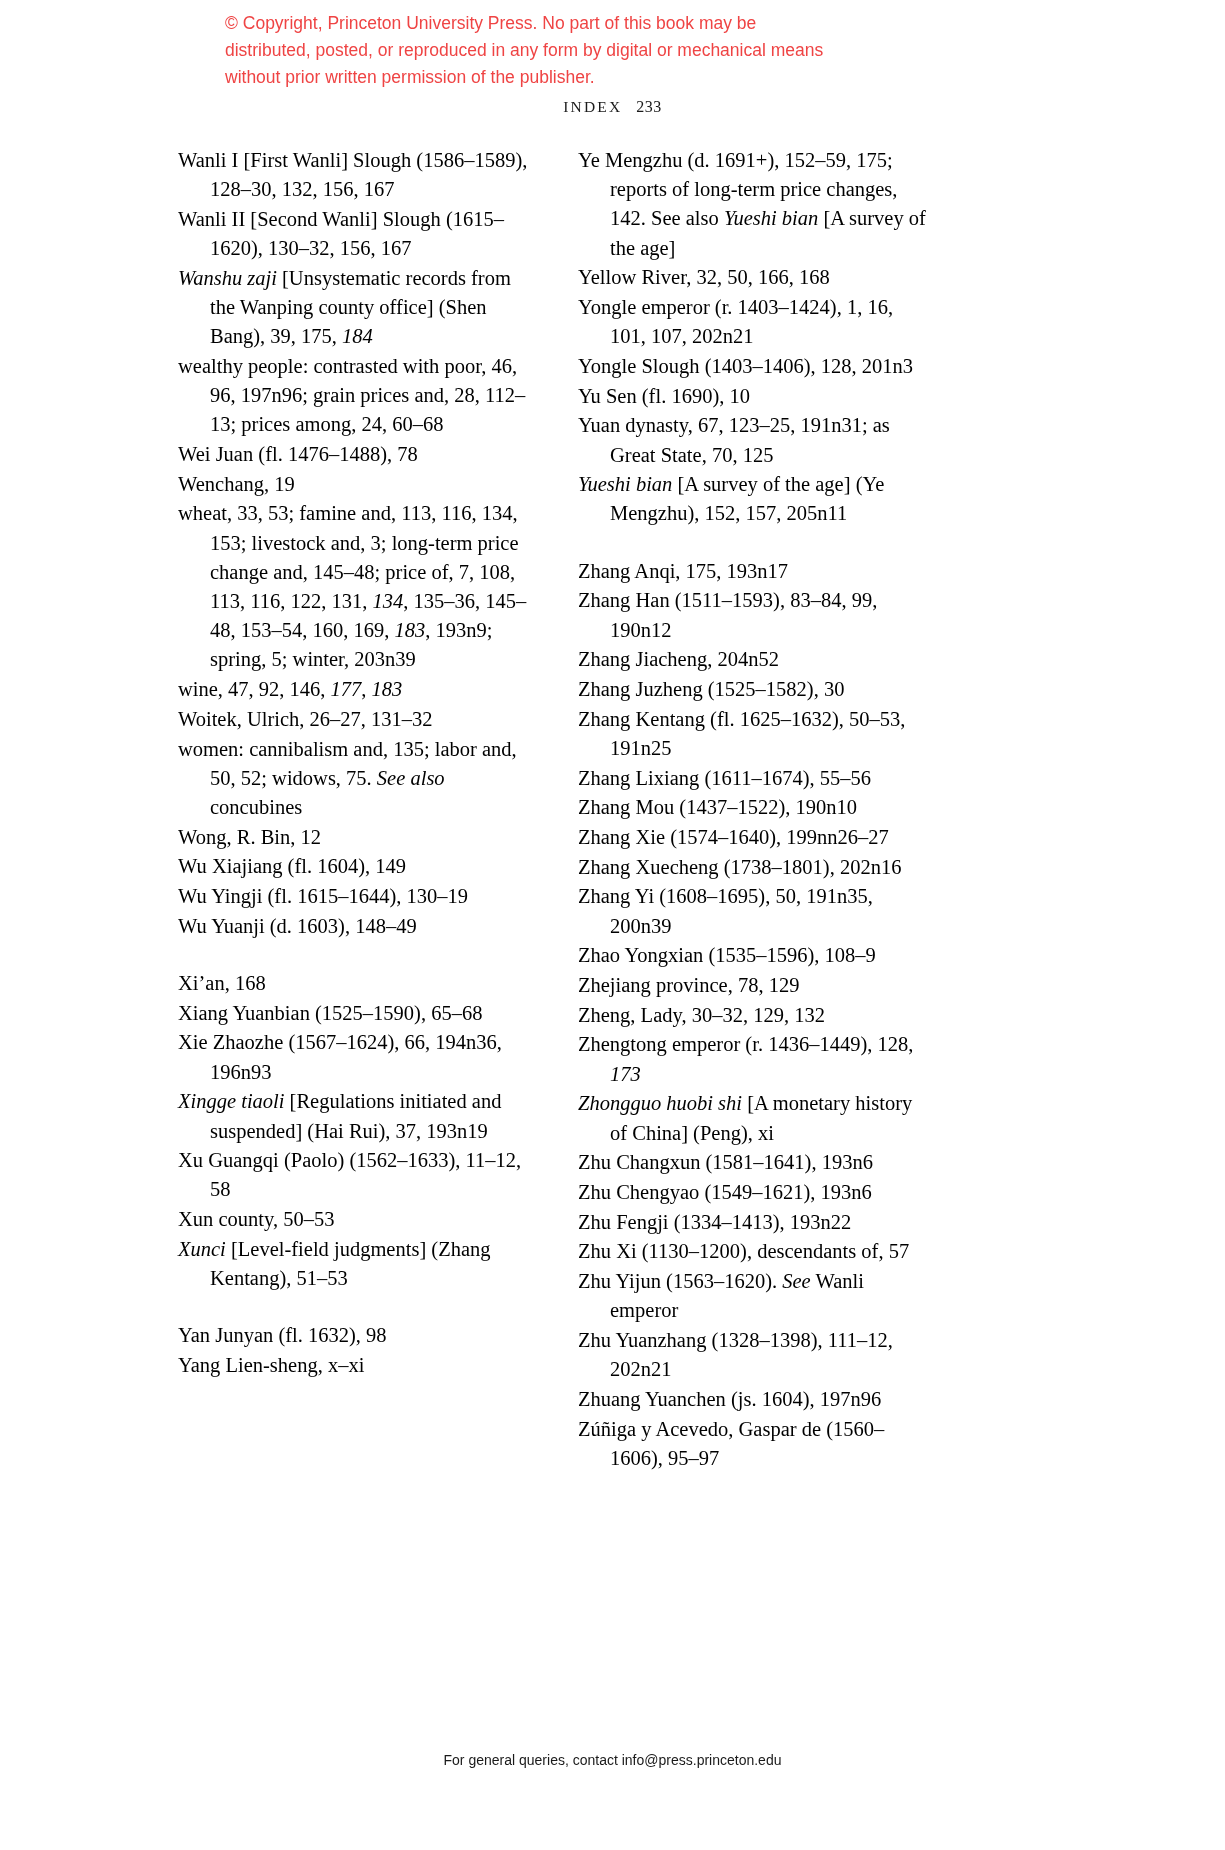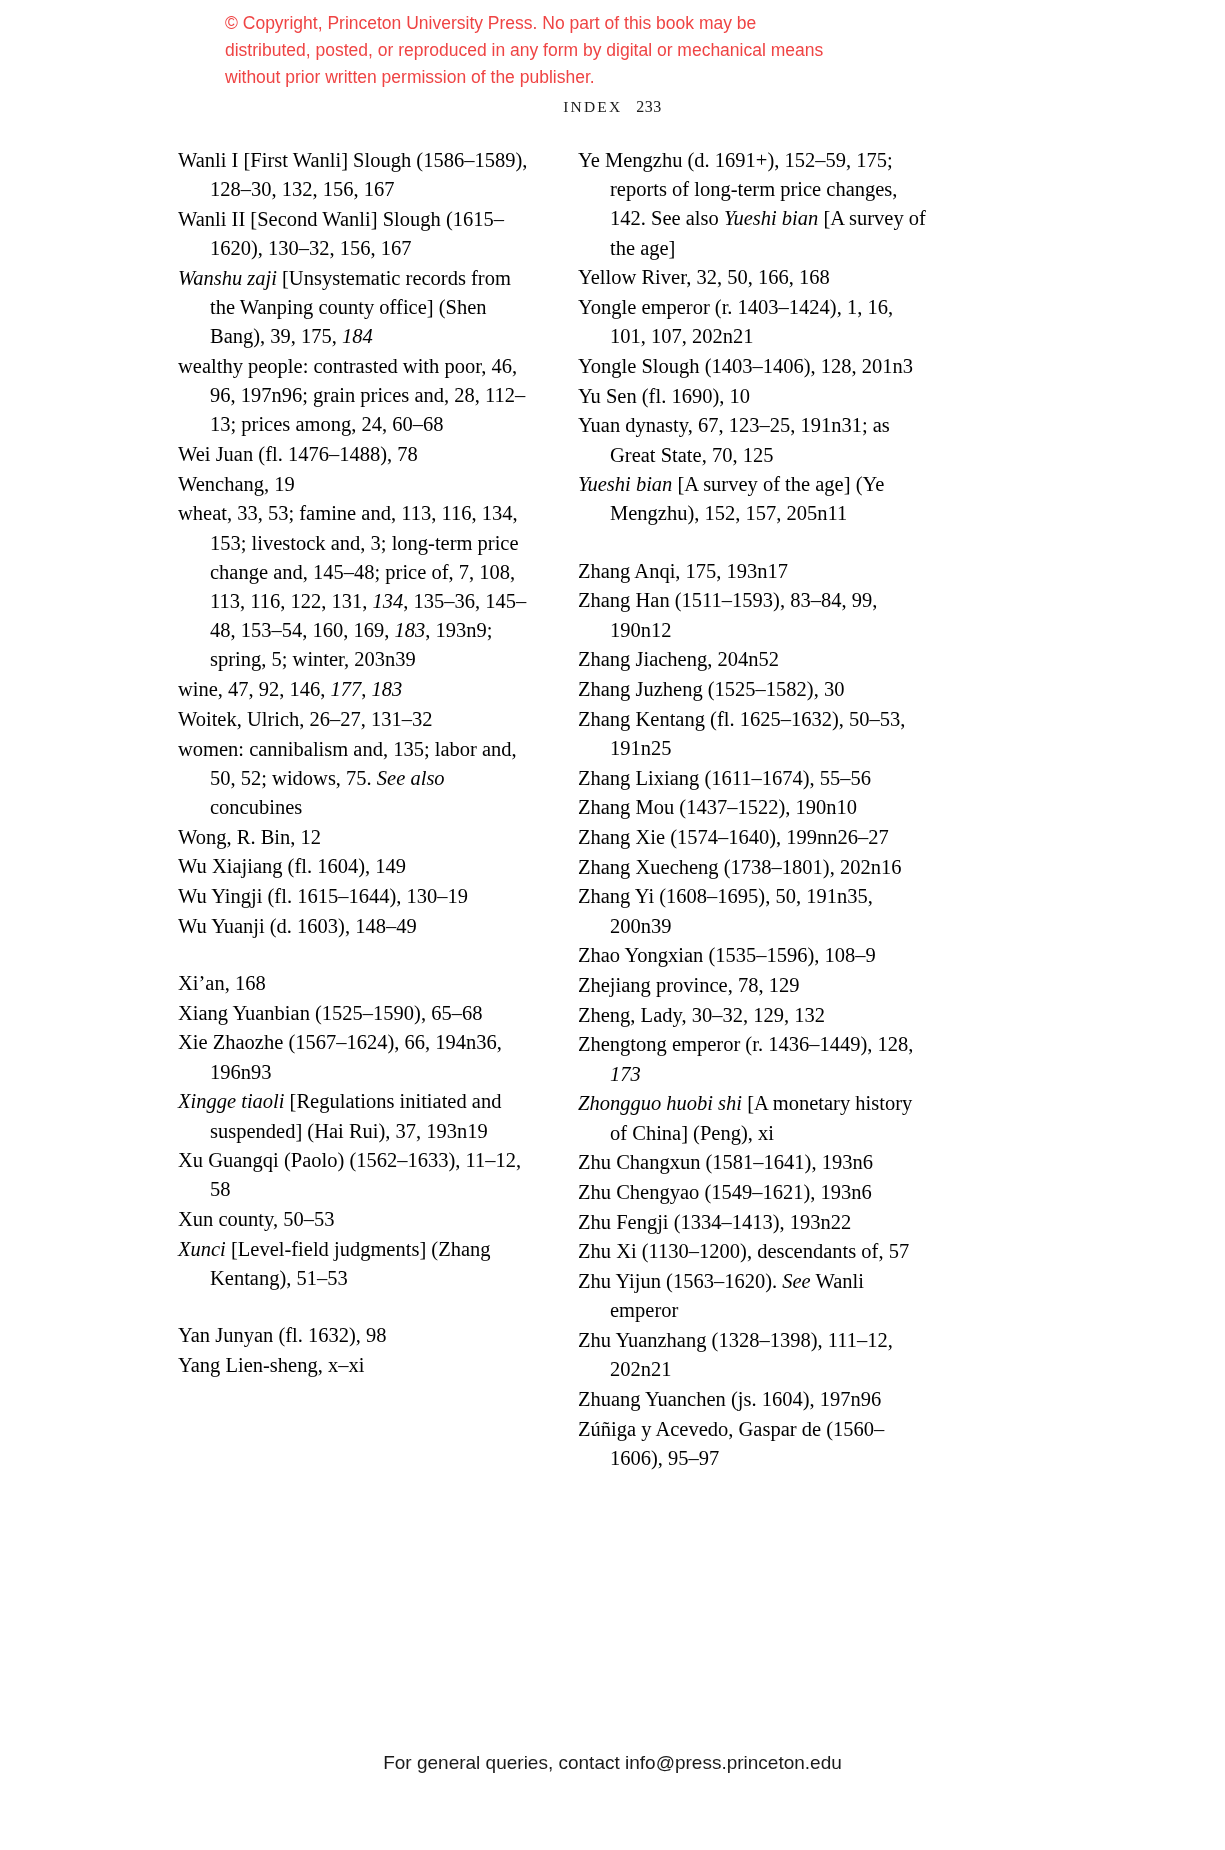--- a/index.html
+++ b/index.html
@@ -71,21 +71,21 @@
     font-style: italic;
   }
 
   .footer-note {
     position: absolute;
     left: 0;
     top: 1752px;
     width: 1225px;
     text-align: center;
     font-family: "Liberation Sans", sans-serif;
-    font-size: 19px;
+    font-size: 14px;
     color: #1a1a1a;
   }
 </style>
 </head>
 <body>
 
 <div class="copyright-notice">© Copyright, Princeton University Press. No part of this book may be distributed, posted, or reproduced in any form by digital or mechanical means without prior written permission of the publisher.</div>
 
 <div class="running-head">
   <span>INDEX</span><span class="folio">233</span>

